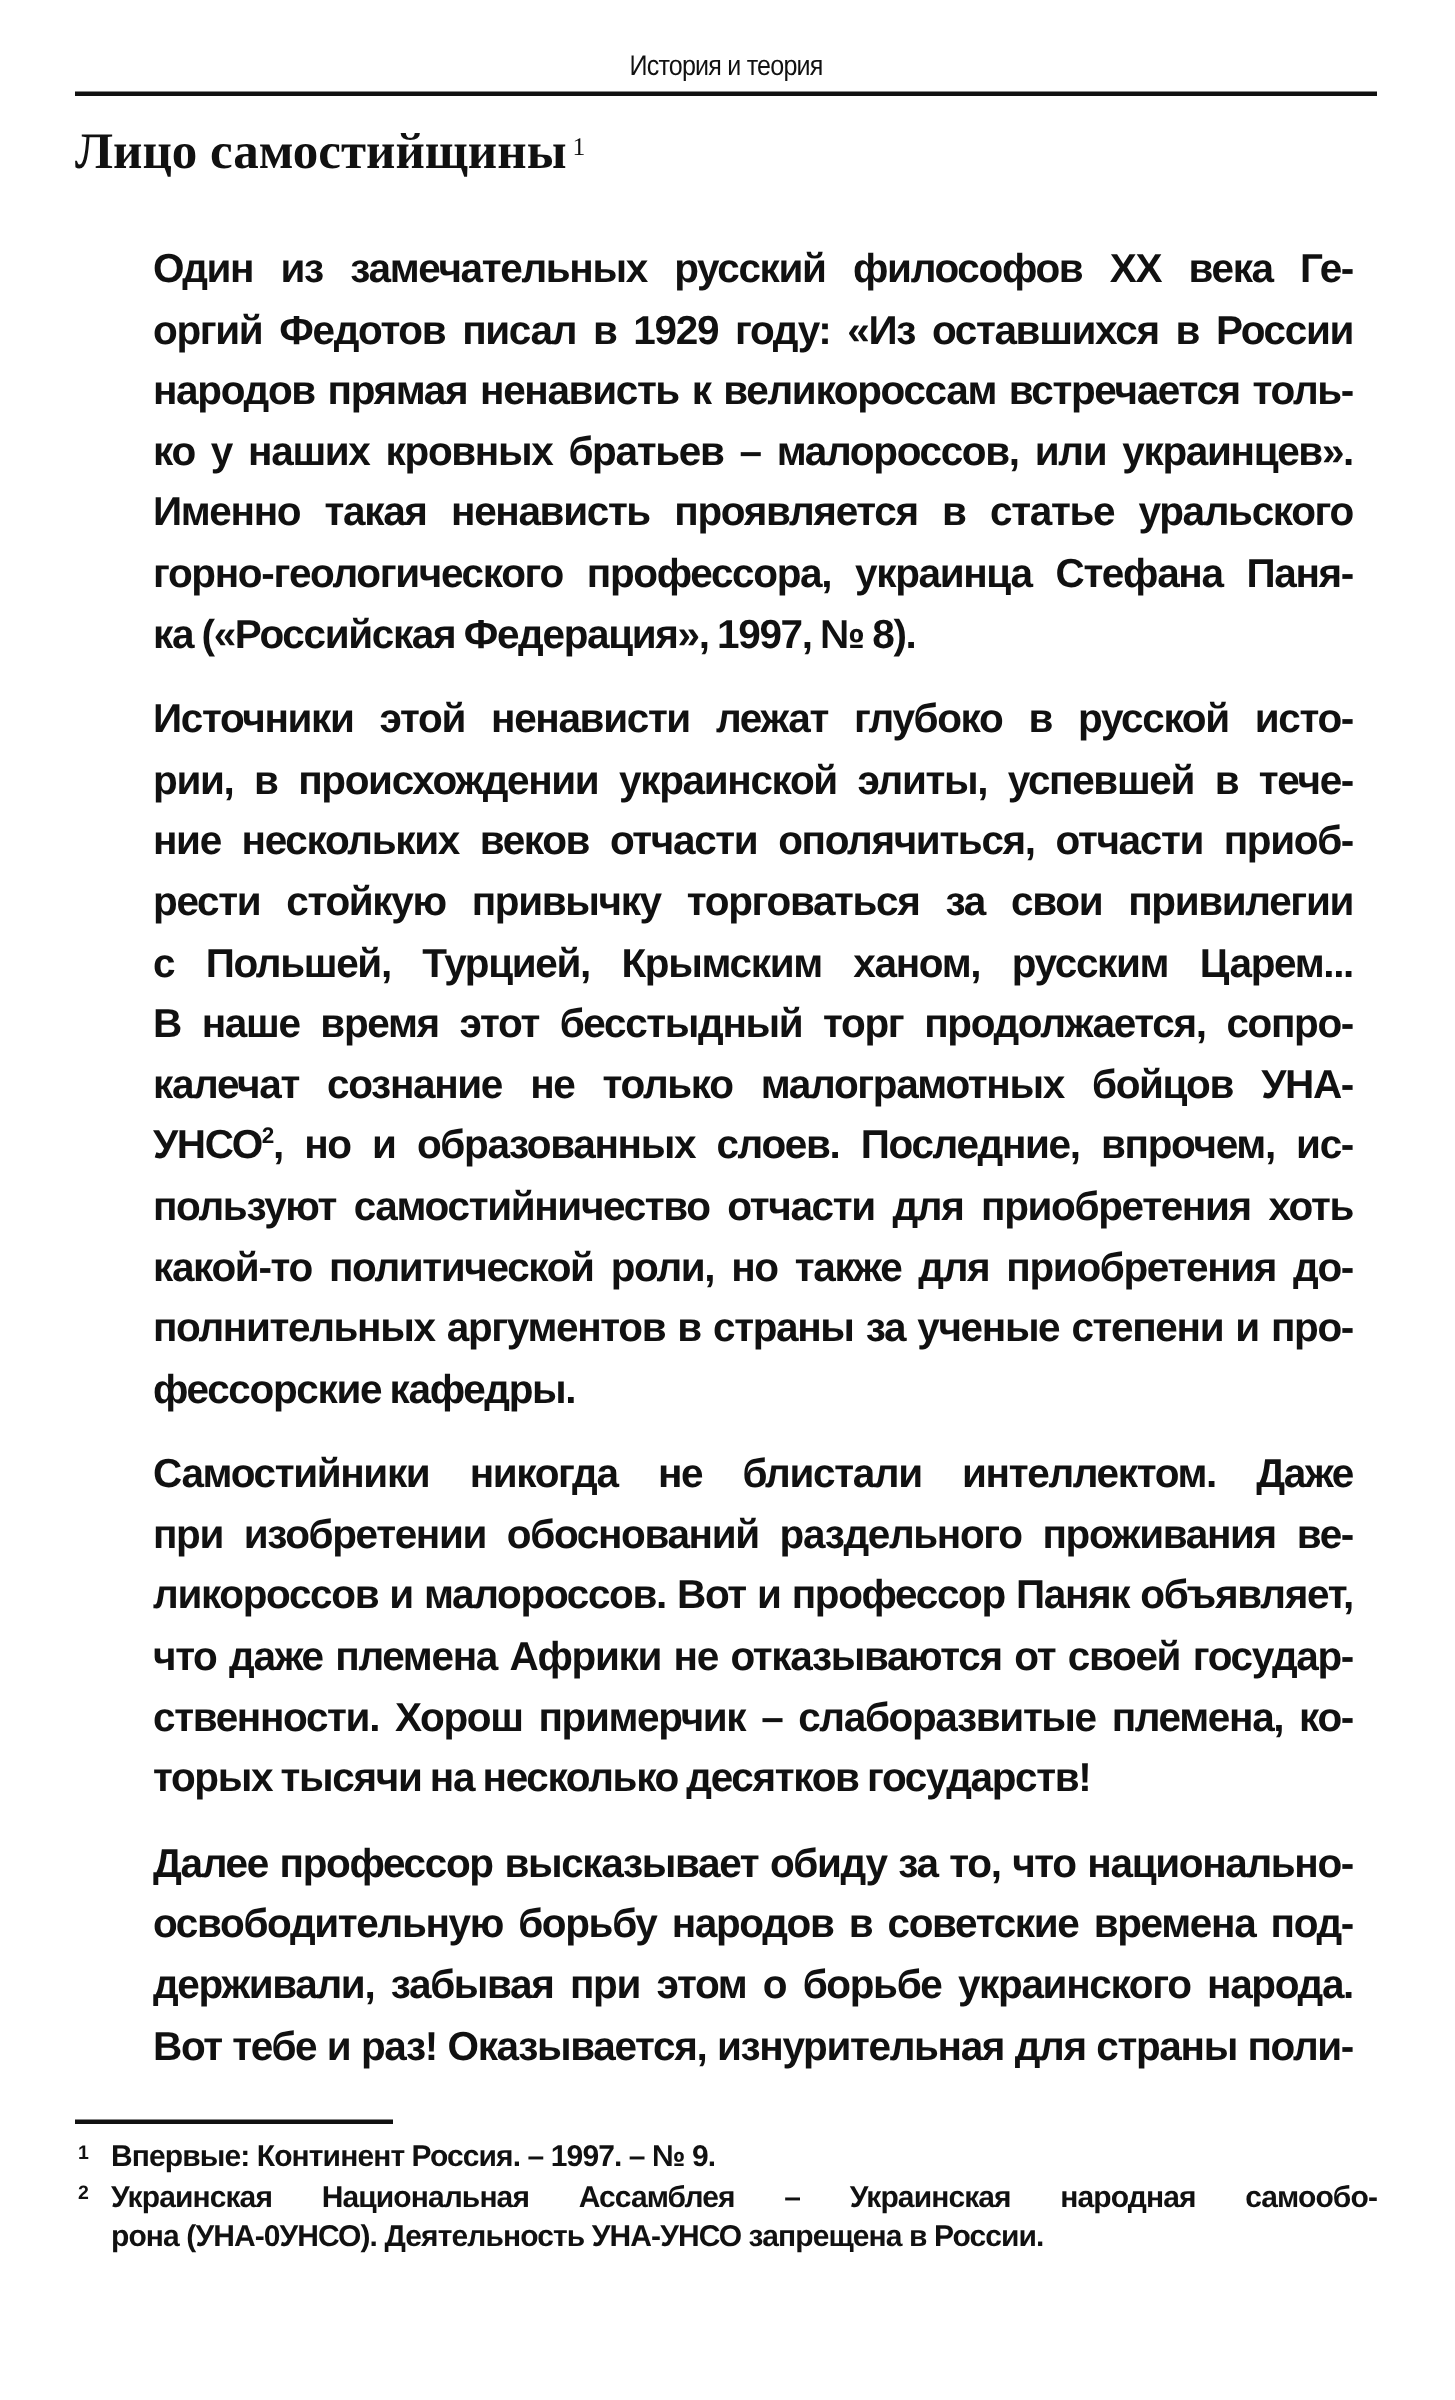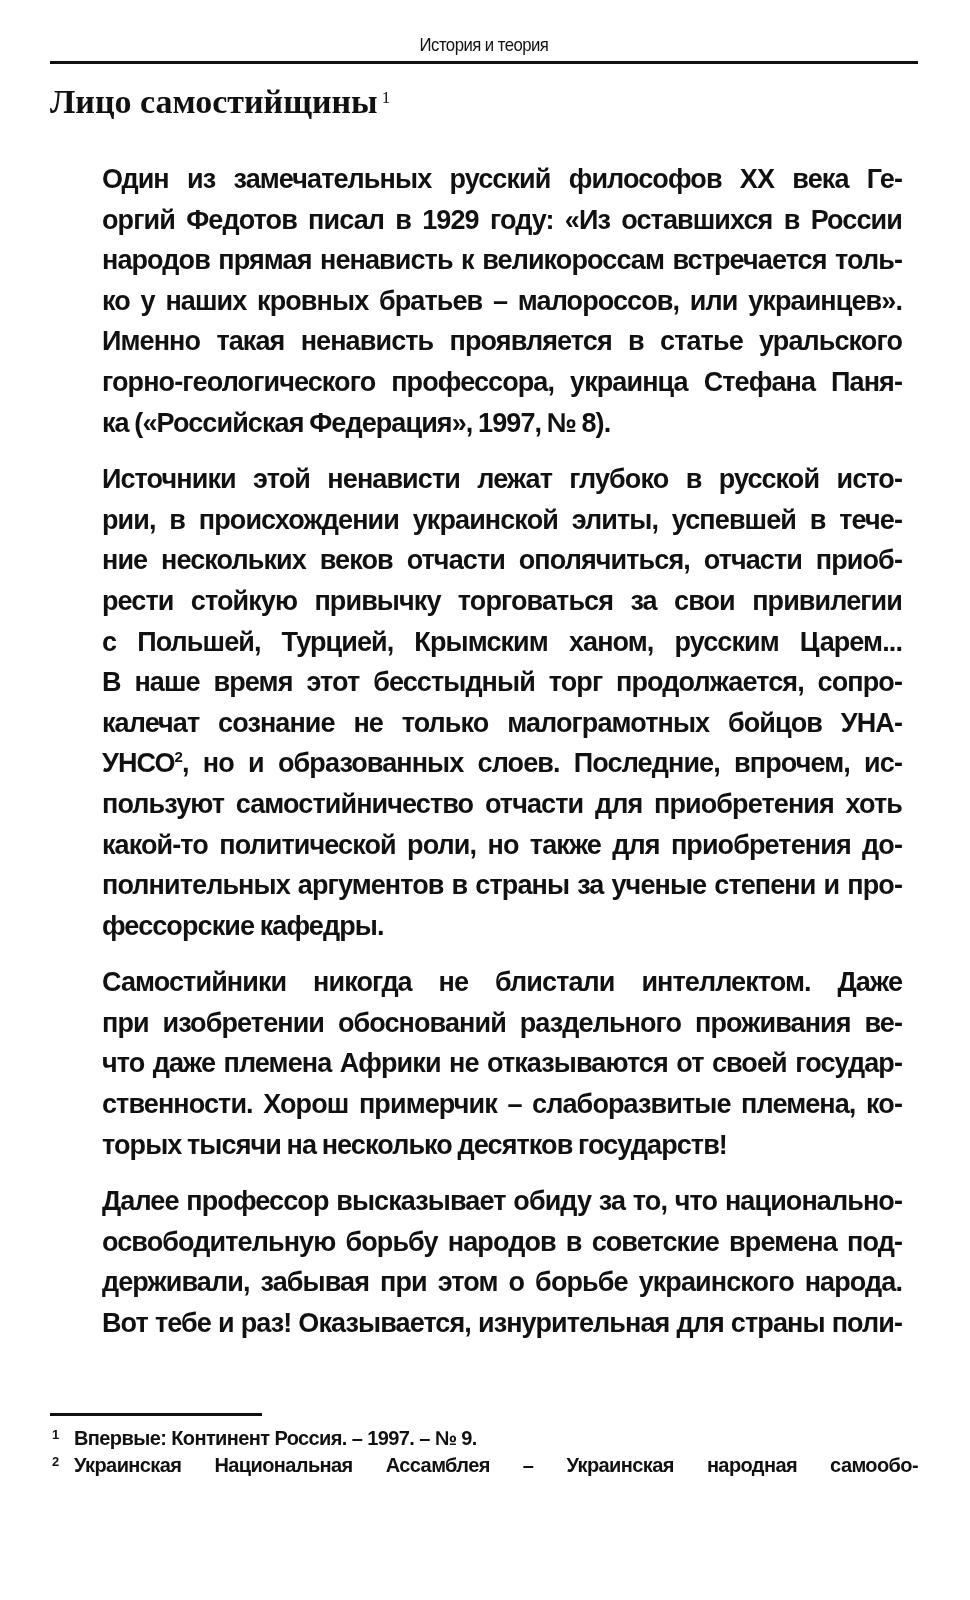--- a/index.html
+++ b/index.html
@@ -179,20 +179,21 @@
       <span class="line">калечат сознание не только малограмотных бойцов УНА-</span>
       <span class="line">УНСО<sup>2</sup>, но и образованных слоев. Последние, впрочем, ис-</span>
       <span class="line">пользуют самостийничество отчасти для приобретения хоть</span>
       <span class="line">какой-то политической роли, но также для приобретения до-</span>
       <span class="line">полнительных аргументов в страны за ученые степени и про-</span>
       <span class="line last">фессорские кафедры.</span>
     </p>
     <p>
       <span class="line first">Самостийники никогда не блистали интеллектом. Даже</span>
       <span class="line">при изобретении обоснований раздельного проживания ве-</span>
+      <span class="line">ликороссов и малороссов. Вот и профессор Паняк объявляет,</span>
       <span class="line">что даже племена Африки не отказываются от своей государ-</span>
       <span class="line">ственности. Хорош примерчик – слаборазвитые племена, ко-</span>
       <span class="line last">торых тысячи на несколько десятков государств!</span>
     </p>
     <p>
       <span class="line first">Далее профессор высказывает обиду за то, что национально-</span>
       <span class="line">освободительную борьбу народов в советские времена под-</span>
       <span class="line">держивали, забывая при этом о борьбе украинского народа.</span>
       <span class="line">Вот тебе и раз! Оказывается, изнурительная для страны поли-</span>
     </p>
@@ -204,19 +205,20 @@
     <div class="fn">
       <span class="fn-mark">1</span>
       <div class="fn-text">
         <span class="line last">Впервые: Континент Россия. – 1997. – № 9.</span>
       </div>
     </div>
     <div class="fn">
       <span class="fn-mark">2</span>
       <div class="fn-text">
         <span class="line">Украинская Национальная Ассамблея – Украинская народная самообо-</span>
+        <span class="line last">рона (УНА-0УНСО). Деятельность УНА-УНСО запрещена в России.</span>
       </div>
     </div>
   </div>
 
   <div class="page-number">- 23 -</div>
 
 </div>
 
 </body></html>

